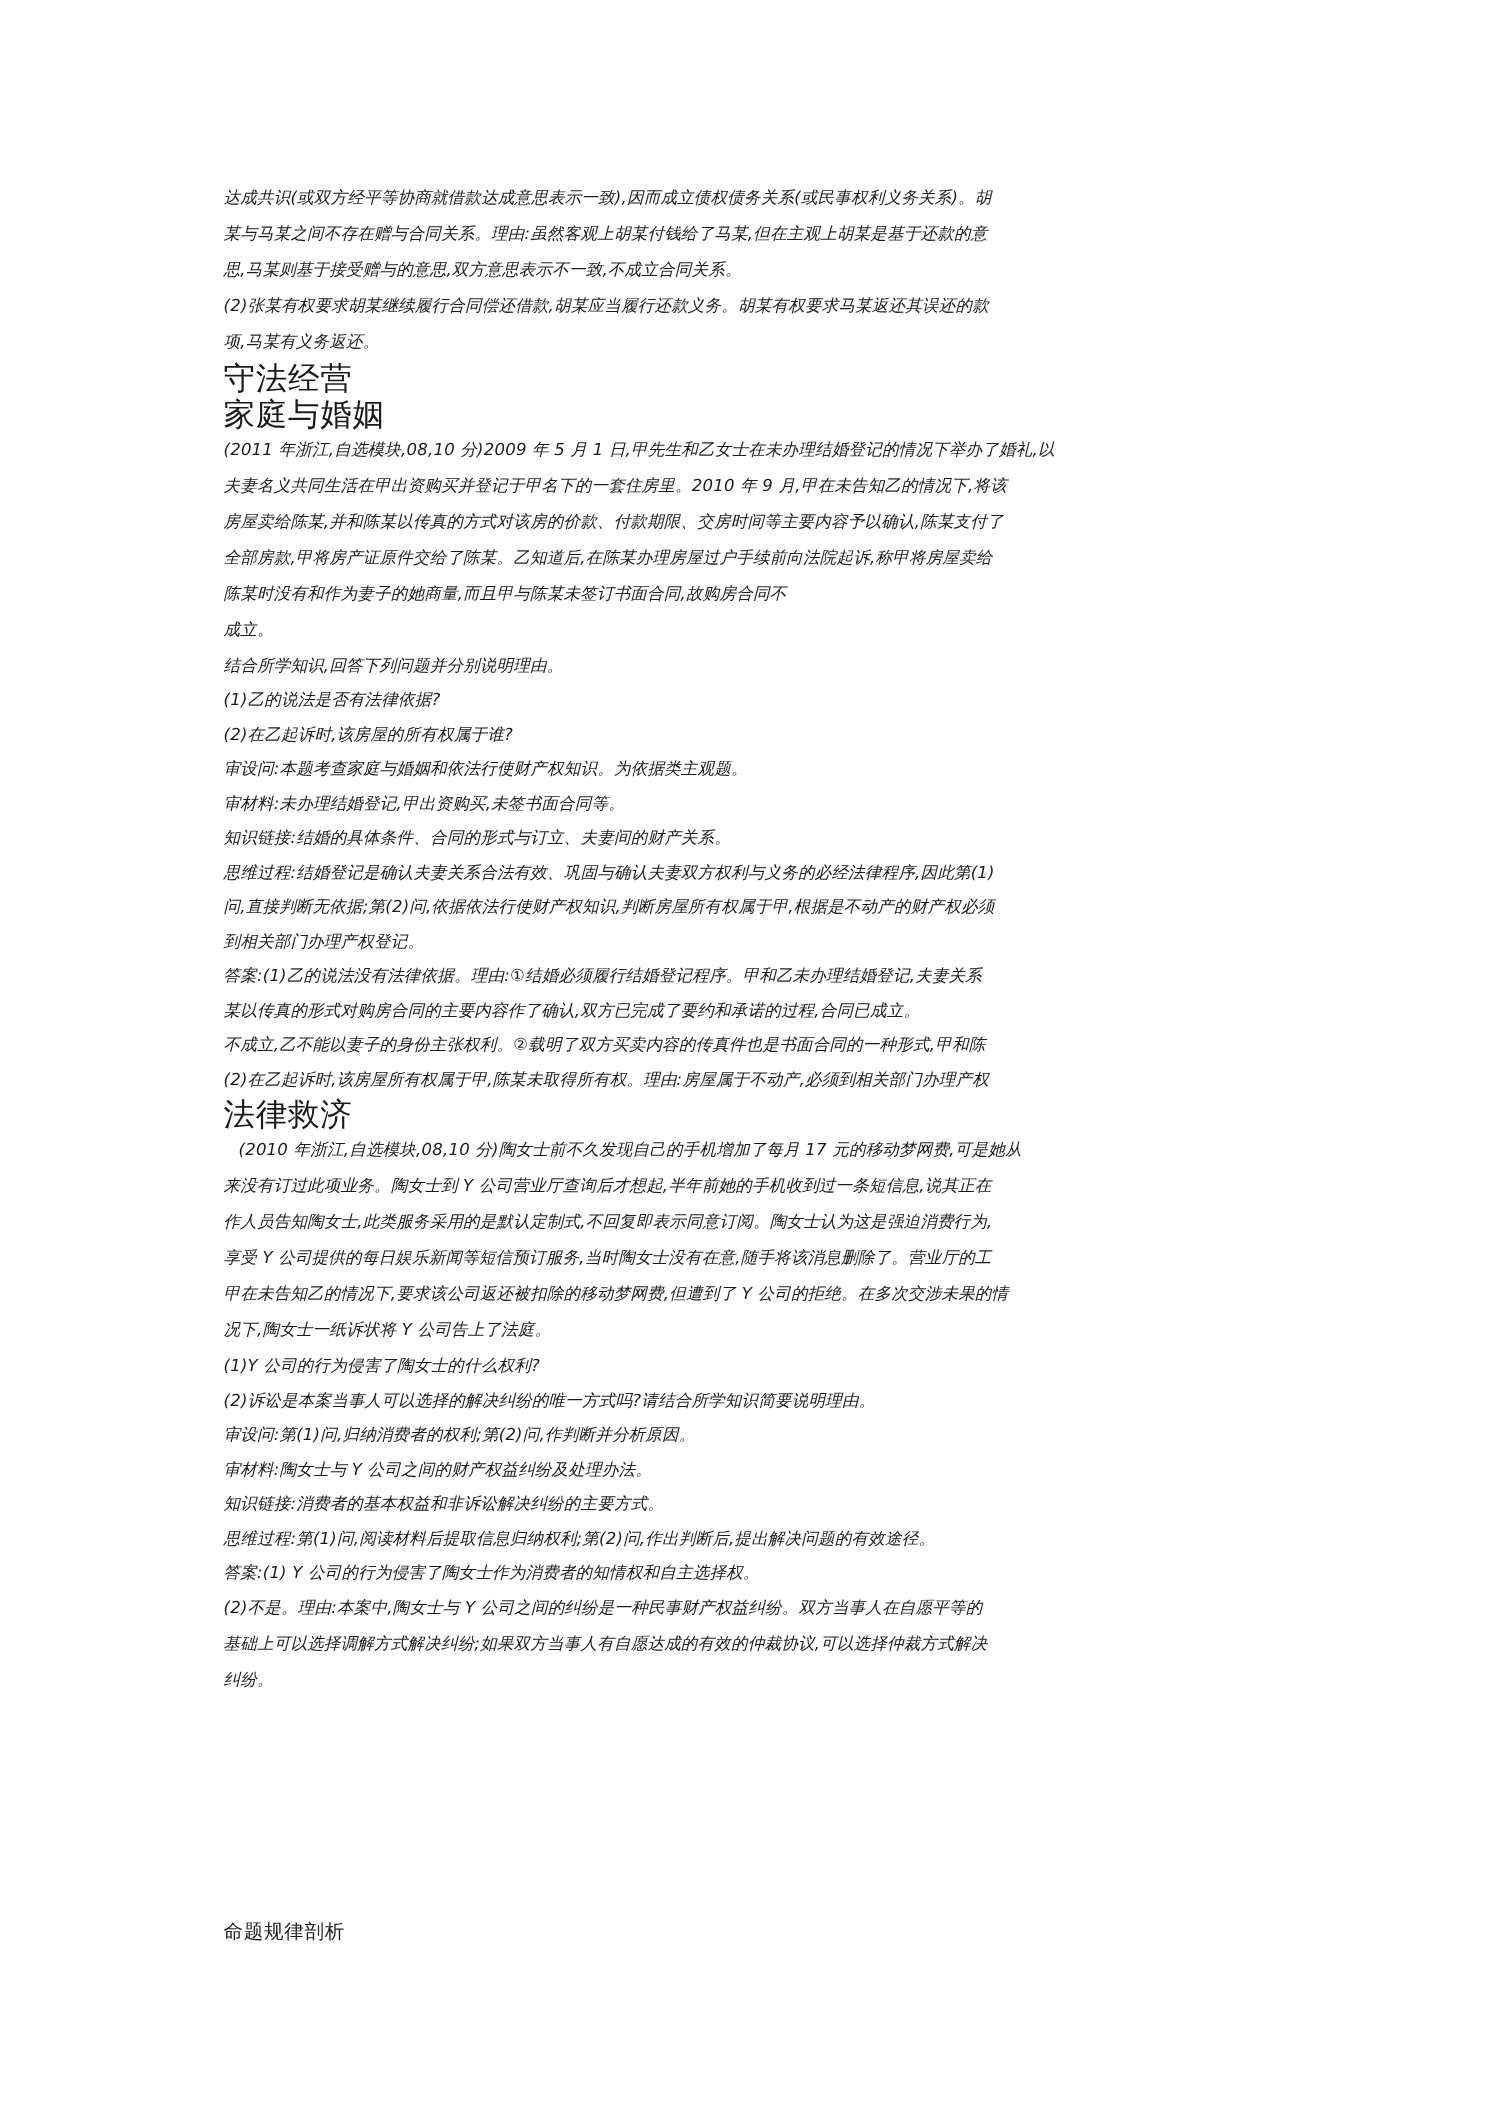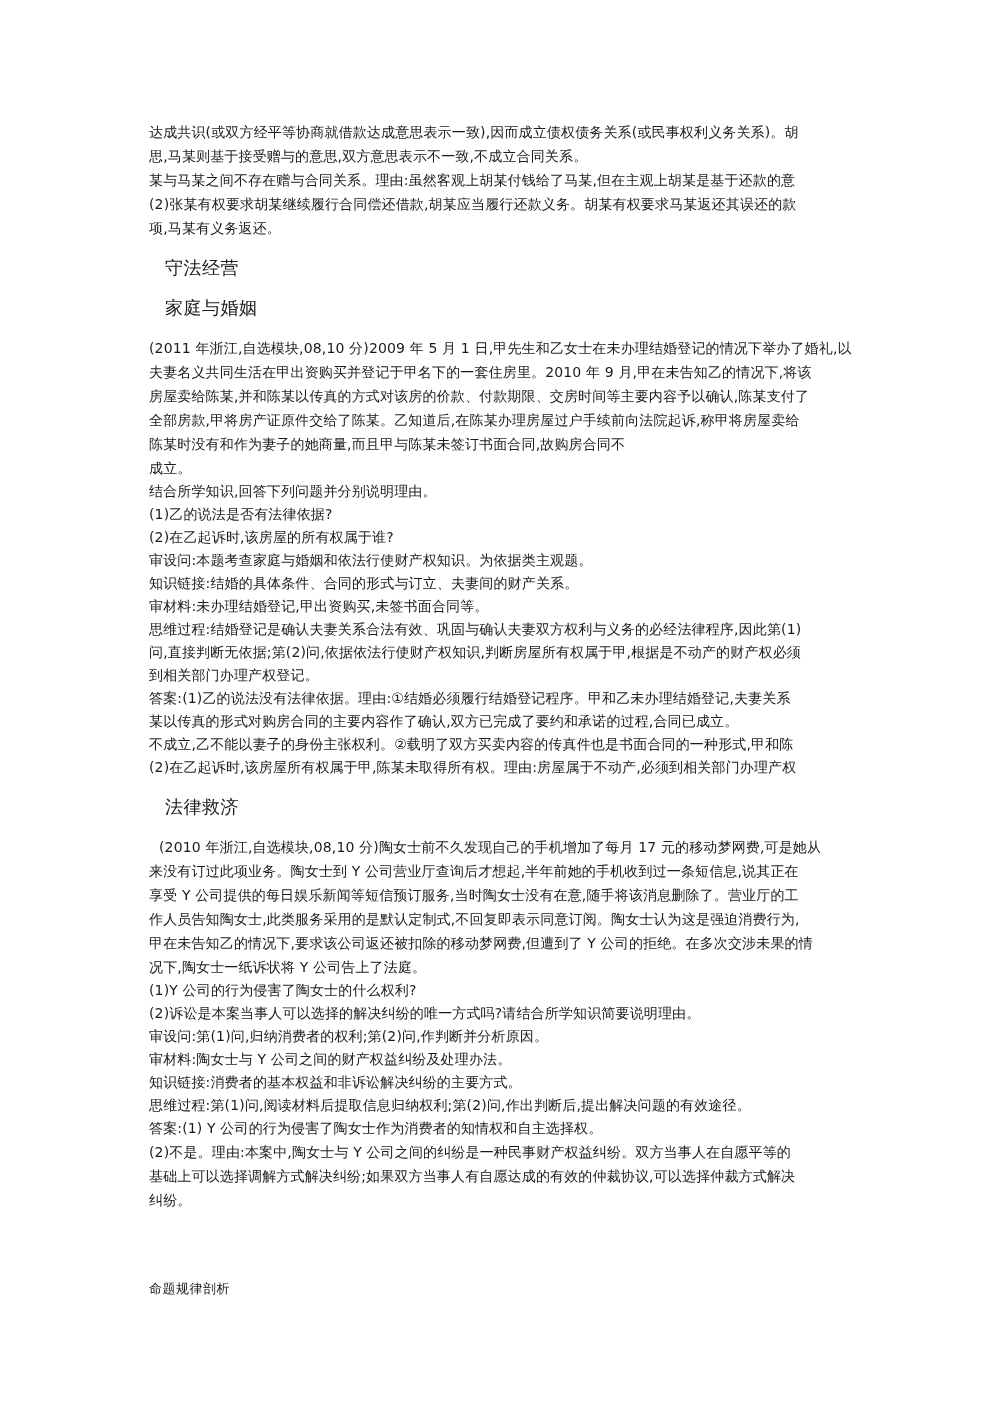--- a/index.html
+++ b/index.html
@@ -1,33 +1,33 @@
 <!DOCTYPE html>
 <html><head>
 <meta charset="utf-8">
 <style>
   html, body { margin: 0; padding: 0; background: #ffffff; }
   body { width: 1000px; height: 1414px; position: relative; overflow: hidden;
          font-family: "DejaVu Sans", "Liberation Sans", sans-serif; color: #1a1a1a; }
   .page { position: absolute; left: 149px; top: 120px; width: 706px; }
-  .p { font-size: 14px; line-height: 24px; margin: 0; letter-spacing: 0.15px; text-align: justify; }
+  .p { font-size: 11px; line-height: 24px; margin: 0; letter-spacing: 0.15px; text-align: justify; font-style: italic; }
   .p.tight { line-height: 23px; }
-  .h { font-size: 18px; line-height: 24px; margin: 16px; letter-spacing: 0.5px; }
+  .h { font-size: 21px; line-height: 24px; margin: 0; letter-spacing: 0.5px; }
   .indent { text-indent: 10px; }
   .footer-h { position: absolute; left: 149px; top: 1266px; font-size: 13px; line-height: 20px; letter-spacing: 0.5px; }
 </style>
 </head>
 <body>
 
 <div class="page">
 
   <div>
     <p class="p">达成共识(或双方经平等协商就借款达成意思表示一致),因而成立债权债务关系(或民事权利义务关系)。胡</p>
+    <p class="p">某与马某之间不存在赠与合同关系。理由:虽然客观上胡某付钱给了马某,但在主观上胡某是基于还款的意</p>
     <p class="p">思,马某则基于接受赠与的意思,双方意思表示不一致,不成立合同关系。</p>
-    <p class="p">某与马某之间不存在赠与合同关系。理由:虽然客观上胡某付钱给了马某,但在主观上胡某是基于还款的意</p>
     <p class="p">(2)张某有权要求胡某继续履行合同偿还借款,胡某应当履行还款义务。胡某有权要求马某返还其误还的款</p>
     <p class="p">项,马某有义务返还。</p>
   </div>
 
   <p class="h">守法经营</p>
   <p class="h">家庭与婚姻</p>
 
   <div>
     <p class="p">(2011 年浙江,自选模块,08,10 分)2009 年 5 月 1 日,甲先生和乙女士在未办理结婚登记的情况下举办了婚礼,以</p>
     <p class="p">夫妻名义共同生活在甲出资购买并登记于甲名下的一套住房里。2010 年 9 月,甲在未告知乙的情况下,将该</p>
@@ -35,38 +35,38 @@
     <p class="p">全部房款,甲将房产证原件交给了陈某。乙知道后,在陈某办理房屋过户手续前向法院起诉,称甲将房屋卖给</p>
     <p class="p">陈某时没有和作为妻子的她商量,而且甲与陈某未签订书面合同,故购房合同不</p>
     <p class="p">成立。</p>
   </div>
 
   <div>
     <p class="p tight">结合所学知识,回答下列问题并分别说明理由。</p>
     <p class="p tight">(1)乙的说法是否有法律依据?</p>
     <p class="p tight">(2)在乙起诉时,该房屋的所有权属于谁?</p>
     <p class="p tight">审设问:本题考查家庭与婚姻和依法行使财产权知识。为依据类主观题。</p>
+    <p class="p tight">审材料:未办理结婚登记,甲出资购买,未签书面合同等。</p>
     <p class="p tight">知识链接:结婚的具体条件、合同的形式与订立、夫妻间的财产关系。</p>
-    <p class="p tight">审材料:未办理结婚登记,甲出资购买,未签书面合同等。</p>
     <p class="p tight">思维过程:结婚登记是确认夫妻关系合法有效、巩固与确认夫妻双方权利与义务的必经法律程序,因此第(1)</p>
     <p class="p tight">问,直接判断无依据;第(2)问,依据依法行使财产权知识,判断房屋所有权属于甲,根据是不动产的财产权必须</p>
     <p class="p tight">到相关部门办理产权登记。</p>
     <p class="p tight">答案:(1)乙的说法没有法律依据。理由:①结婚必须履行结婚登记程序。甲和乙未办理结婚登记,夫妻关系</p>
     <p class="p tight">某以传真的形式对购房合同的主要内容作了确认,双方已完成了要约和承诺的过程,合同已成立。</p>
     <p class="p tight">不成立,乙不能以妻子的身份主张权利。②载明了双方买卖内容的传真件也是书面合同的一种形式,甲和陈</p>
     <p class="p tight">(2)在乙起诉时,该房屋所有权属于甲,陈某未取得所有权。理由:房屋属于不动产,必须到相关部门办理产权</p>
   </div>
 
   <p class="h">法律救济</p>
 
   <div>
     <p class="p indent">(2010 年浙江,自选模块,08,10 分)陶女士前不久发现自己的手机增加了每月 17 元的移动梦网费,可是她从</p>
     <p class="p">来没有订过此项业务。陶女士到 Y 公司营业厅查询后才想起,半年前她的手机收到过一条短信息,说其正在</p>
+    <p class="p">作人员告知陶女士,此类服务采用的是默认定制式,不回复即表示同意订阅。陶女士认为这是强迫消费行为,</p>
     <p class="p">享受 Y 公司提供的每日娱乐新闻等短信预订服务,当时陶女士没有在意,随手将该消息删除了。营业厅的工</p>
-    <p class="p">作人员告知陶女士,此类服务采用的是默认定制式,不回复即表示同意订阅。陶女士认为这是强迫消费行为,</p>
     <p class="p">甲在未告知乙的情况下,要求该公司返还被扣除的移动梦网费,但遭到了 Y 公司的拒绝。在多次交涉未果的情</p>
     <p class="p">况下,陶女士一纸诉状将 Y 公司告上了法庭。</p>
   </div>
 
   <div>
     <p class="p tight">(1)Y 公司的行为侵害了陶女士的什么权利?</p>
     <p class="p tight">(2)诉讼是本案当事人可以选择的解决纠纷的唯一方式吗?请结合所学知识简要说明理由。</p>
     <p class="p tight">审设问:第(1)问,归纳消费者的权利;第(2)问,作判断并分析原因。</p>
     <p class="p tight">审材料:陶女士与 Y 公司之间的财产权益纠纷及处理办法。</p>
     <p class="p tight">知识链接:消费者的基本权益和非诉讼解决纠纷的主要方式。</p>

